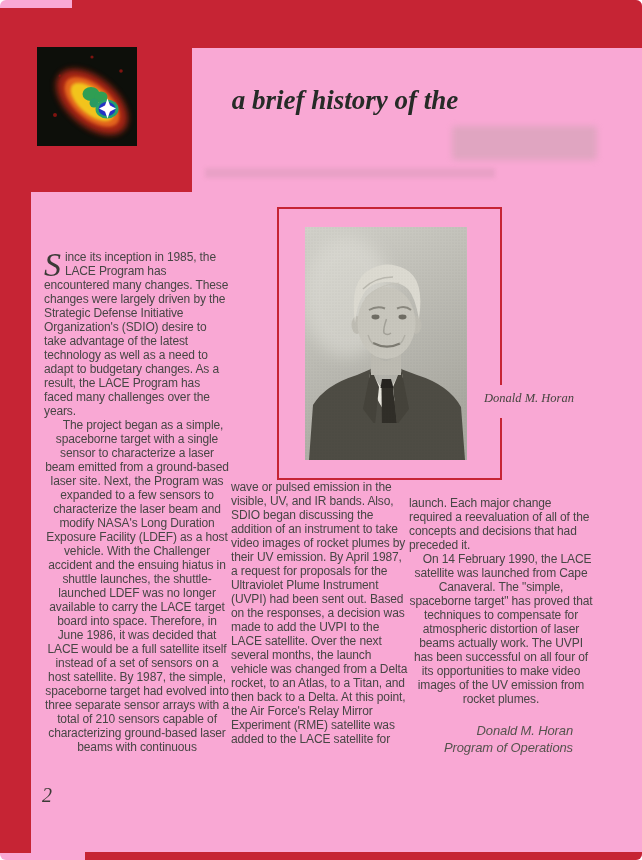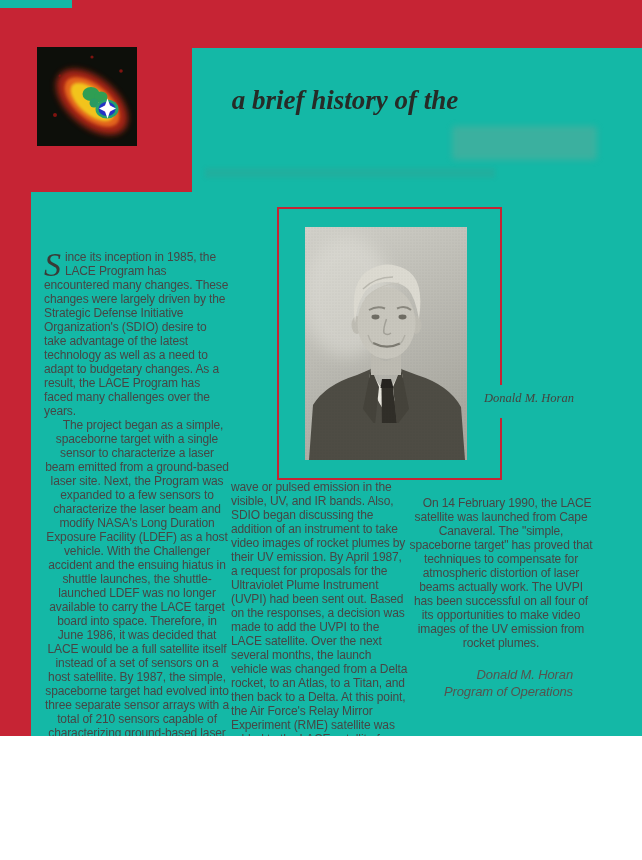--- a/index.html
+++ b/index.html
@@ -1,21 +1,22 @@
 <!DOCTYPE html>
 <html><head>
 <meta charset="utf-8">
 <style>
   html,body{margin:0;padding:0;}
   .page{
     position:relative;
-    width:642px;height:736px;
-    background:#14b8a6;
+    width:642px;height:860px;
+    background:#f9a8d4;
     overflow:hidden;
     font-family:"Liberation Sans",sans-serif;
+    border-radius:6px;
   }
   
   .red{background:#c62434;position:absolute;}
   .top-band{left:72px;top:0;width:570px;height:48px;}
   .header-block{left:0;top:8px;width:192px;height:184px;}
   .left-strip{left:0;top:8px;width:31px;height:845px;}
   .bottom-bar{left:85px;top:852px;width:557px;height:8px;}
   
   .thermal{position:absolute;left:37px;top:47px;width:100px;height:99px;}
   
@@ -191,20 +192,21 @@
   <div class="col col1">
     <p><span class="dropcap">S</span><span>ince its inception in 1985, the LACE Program has encountered many changes. These changes were largely driven by the Strategic Defense Initiative Organization's (SDIO) desire to take advantage of the latest technology as well as a need to adapt to budgetary changes.  As a result, the LACE Program has faced many challenges over the years.</span></p>
     <p class="indent">The project began as a simple, spaceborne target with a single sensor to characterize a laser beam emitted from a ground-based laser site.  Next, the Program was expanded to a few sensors to characterize the laser beam and modify NASA's Long Duration Exposure Facility (LDEF) as a host vehicle.  With the Challenger accident and the ensuing hiatus in shuttle launches, the shuttle-launched LDEF was no longer available to carry the LACE target board into space.  Therefore, in June 1986, it was decided that LACE would be a full satellite itself instead of a set of sensors on a host satellite.  By 1987, the simple, spaceborne target had evolved into three separate sensor arrays with a total of  210 sensors capable of characterizing ground-based laser beams with continuous</p>
   </div>
 
   <div class="col col2">
     <p>wave or pulsed emission in the visible, UV, and IR bands.  Also, SDIO began discussing the addition of an instrument to take video images of rocket plumes by their UV emission.  By April 1987, a request for proposals for the Ultraviolet Plume Instrument (UVPI) had been sent out.  Based on the responses, a decision was made to add the UVPI to the LACE satellite.  Over the next several months, the launch vehicle was changed from a Delta rocket, to an Atlas, to a Titan, and then back to a Delta. At this point, the Air Force's Relay Mirror Experiment (RME) satellite was added to the  LACE satellite for</p>
   </div>
 
   <div class="col col3">
+    <p>launch.  Each major change required a reevaluation of all of the concepts and decisions that had preceded it.</p>
     <p class="indent">On 14 February 1990, the LACE satellite was launched from Cape Canaveral.  The "simple, spaceborne target" has proved that techniques to compensate for atmospheric distortion of laser beams actually work.  The UVPI has been successful on all four of its opportunities to make video images of the UV emission from rocket plumes.</p>
     <div class="signature">
       <div>Donald M. Horan</div>
       <div>Program of Operations</div>
     </div>
   </div>
 
   <div class="page-number">2</div>
 
 </div>

